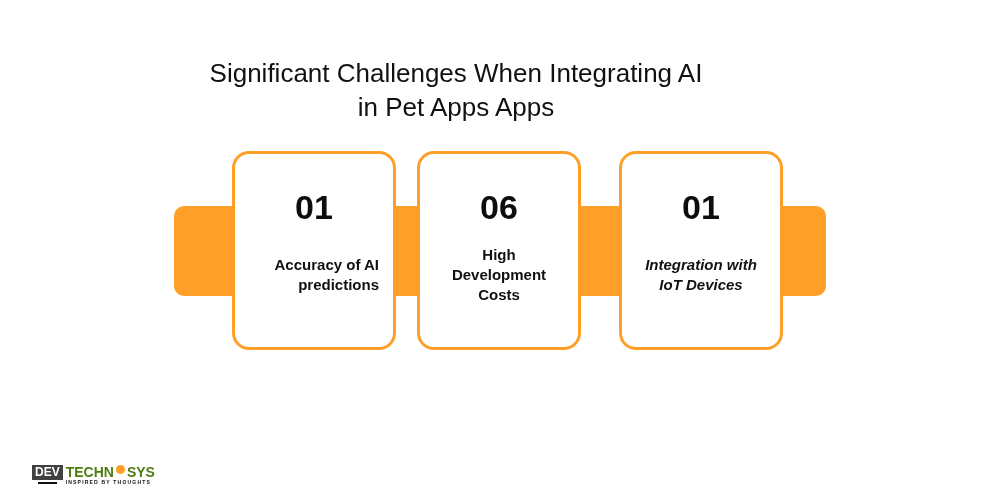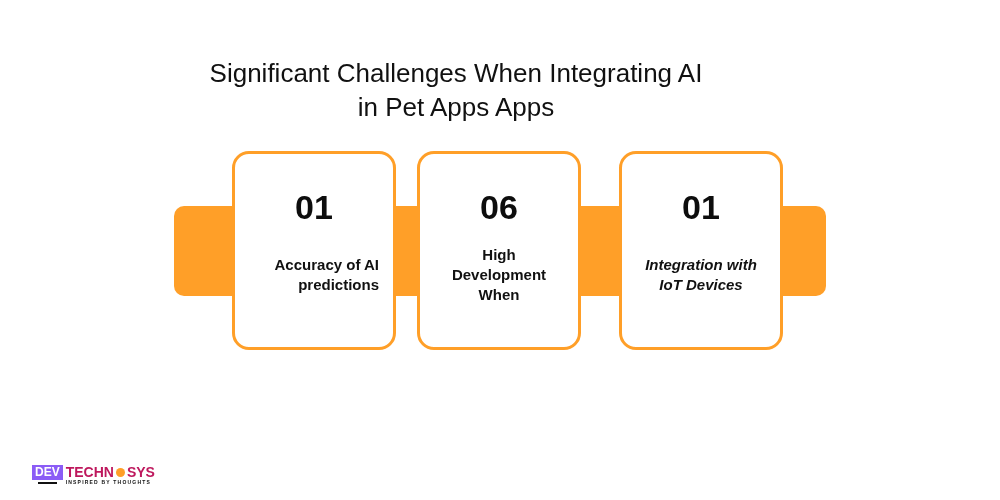--- a/index.html
+++ b/index.html
@@ -24,49 +24,49 @@
     font-size: 34px; font-weight: bold; color: #0d0d0d;
   }
   .card .label {
     position: absolute; left: 6px; right: 6px; text-align: center;
     font-size: 15px; font-weight: bold; line-height: 20px; color: #111111;
   }
   .logo {
     position: absolute; left: 32px; top: 465px; height: 22px; display: flex; align-items: flex-start;
   }
   .logo .dev {
-    background: #8b5cf6; color: #fff; font-weight: bold; font-size: 12px;
+    background: #404040; color: #fff; font-weight: bold; font-size: 12px;
     padding: 1px 3px; line-height: 13px; letter-spacing: 0px; position: relative;
   }
   .logo .dev::after {
     content: ""; position: absolute; left: 6px; right: 6px; bottom: -4px; height: 2px; background: #111;
   }
   .logo .rest { margin-left: 3px; display: flex; flex-direction: column; }
-  .logo .word { font-weight: bold; font-size: 14px; line-height: 14px; color: #be185d; display: flex; align-items: center; }
+  .logo .word { font-weight: bold; font-size: 14px; line-height: 14px; color: #4d7c0f; display: flex; align-items: flex-start; }
   .logo .gear { display: inline-block; width: 9px; height: 9px; border-radius: 50%; background: #FF9F28; margin: 0 2px; }
   .logo .tag { font-size: 5px; letter-spacing: 1.2px; color: #111; line-height: 6px; font-weight: bold; }
 </style>
 </head>
 <body>
 
 <div class="title">
   <div>Significant Challenges When Integrating AI</div>
   <div>in Pet Apps Apps</div>
 </div>
 
 <div class="bar"></div>
 
 <div class="card" style="left:232px;">
   <div class="num">01</div>
   <div class="label" style="top:101px; left:14px; right:14px;text-align:right;">Accuracy of AI predictions</div>
 </div>
 
 <div class="card" style="left:417px;">
   <div class="num">06</div>
-  <div class="label" style="top:91px; left:28px; right:28px;">High Development When</div>
+  <div class="label" style="top:91px; left:28px; right:28px;">High Development Costs</div>
 </div>
 
 <div class="card" style="left:619px;">
   <div class="num">01</div>
   <div class="label" style="top:101px; left:10px; right:10px;font-style:italic;">Integration with IoT Devices</div>
 </div>
 
 <div class="logo">
   <div class="dev">DEV</div>
   <div class="rest">

